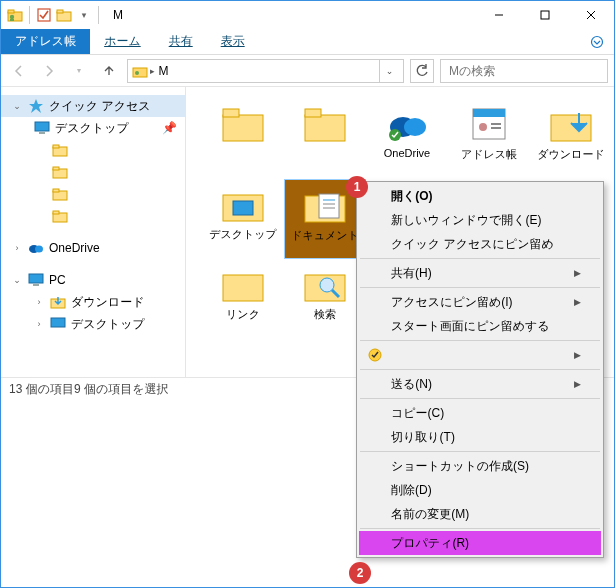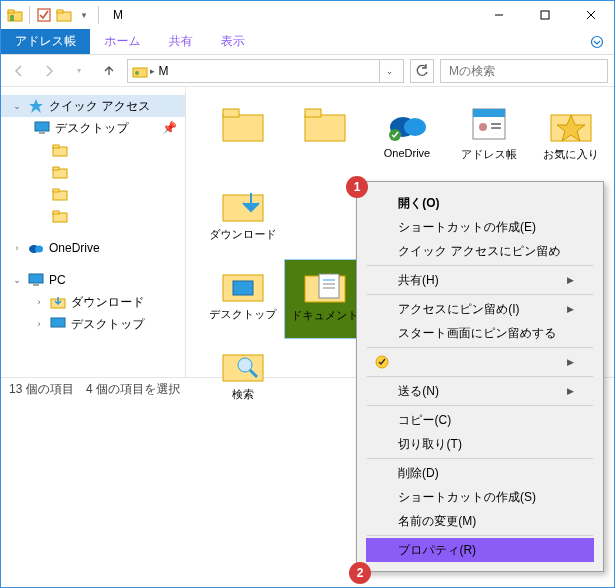--- a/index.html
+++ b/index.html
@@ -9,21 +9,21 @@
 .titlebar .left { display: flex; align-items: center; gap: 4px; padding-left: 6px; }
 .titlebar .title { margin-left: 8px; font-size: 12px; }
 .titlebar .ctrl { margin-left: auto; display: flex; }
 .titlebar .ctrl div { width: 46px; height: 28px; display: flex; align-items: center; justify-content: center; }
 .qat-icon { width: 16px; height: 16px; display: flex; align-items: center; justify-content: center; }
 .user-icon svg, .check-icon svg, .folder-small svg { width: 16px; height: 16px; }
 .divider-v { width: 1px; height: 18px; background: #ccc; margin: 0 2px; }
 
 .ribbon-tabs { height: 26px; display: flex; align-items: stretch; border-bottom: 1px solid #ddd; }
 .ribbon-tabs .file-tab { background: #1979ca; color: #fff; padding: 0 14px; display: flex; align-items: center; }
-.ribbon-tabs .tab { padding: 0 14px; display: flex; align-items: center; color: #8b5cf6; }
+.ribbon-tabs .tab { padding: 0 14px; display: flex; align-items: center; color: #0c4a6e; text-decoration: underline; }
 .ribbon-tabs .help { margin-left: auto; color: #1979ca; padding: 0 10px; display: flex; align-items: center; }
 
 .addrbar { height: 32px; display: flex; align-items: center; padding: 3px 6px; gap: 6px; border-bottom: 1px solid #e5e5e5; }
 .nav-btn { width: 24px; height: 24px; display: flex; align-items: center; justify-content: center; color: #777; }
 .nav-btn.disabled { color: #bbb; }
 .addr-field { flex: 1; height: 24px; border: 1px solid #ccc; display: flex; align-items: center; padding: 0 4px; gap: 4px; }
 .addr-crumb { display: flex; align-items: center; gap: 2px; }
 .addr-drop { width: 20px; height: 22px; border-left: 1px solid #ccc; display: flex; align-items: center; justify-content: center; margin-left: auto; }
 .refresh-btn { width: 24px; height: 24px; border: 1px solid #ccc; display: flex; align-items: center; justify-content: center; }
 .search-field { width: 168px; height: 24px; border: 1px solid #ccc; display: flex; align-items: center; padding: 0 4px; gap: 4px; color: #888; }
@@ -35,29 +35,29 @@
 .tree-item { display: flex; align-items: center; height: 22px; padding-left: 10px; gap: 4px; }
 .tree-item.selected { background: #d9e8f7; }
 .tree-expander { width: 12px; color: #666; font-size: 9px; display: inline-block; text-align: center; }
 .tree-icon { width: 18px; height: 16px; display: flex; align-items: center; justify-content: center; }
 .sub-item { padding-left: 32px; }
 .pin { margin-left: auto; margin-right: 8px; color: #777; }
 
 .content { flex: 1; padding: 12px 0 0 16px; position: relative; }
 .icon-grid { display: flex; flex-wrap: wrap; gap: 0; }
 .file-item { width: 82px; height: 80px; display: flex; flex-direction: column; align-items: center; justify-content: flex-start; padding-top: 4px; }
-.file-item.selected { background: #4d7c0f; border: 1px solid #99cfff; }
+.file-item.selected { background: #a16207; border: 1px solid #99cfff; }
 .file-icon { width: 48px; height: 42px; display: flex; align-items: center; justify-content: center; }
 .file-label { font-size: 11px; text-align: center; margin-top: 2px; }
 
-.statusbar { height: 24px; border-top: 1px solid #e5e5e5; display: flex; align-items: center; padding: 0 8px; font-size: 11px; color: #444; gap: 12px; }
-
-.context-menu { position: absolute; left: 355px; top: 180px; width: 248px; background: #f0f0f0; border: 1px solid #a0a0a0; box-shadow: 3px 3px 6px rgba(0,0,0,0.25); padding: 9px; z-index: 50; }
+.statusbar { height: 24px; border-top: 1px solid #e5e5e5; display: flex; align-items: center; padding: 0 8px; font-size: 11px; color: #444; gap: 0; }
+
+.context-menu { position: absolute; left: 355px; top: 180px; width: 248px; background: #f0f0f0; border: 1px solid #a0a0a0; box-shadow: 3px 3px 6px rgba(0,0,0,0.25); padding: 2px; z-index: 50; }
 .menu-item { height: 24px; display: flex; align-items: center; padding: 0 20px 0 32px; font-size: 12px; position: relative; }
-.menu-item.highlight { background: #8b5cf6; align-items: center; }
+.menu-item.highlight { background: #d946ef; align-items: center; }
 .menu-sep { height: 1px; background: #d0d0d0; margin: 2px 1px; }
 .menu-arrow { margin-left: auto; font-size: 9px; color: #555; }
 .menu-icon-left { position: absolute; left: 8px; width: 16px; height: 16px; display: flex; align-items: center; justify-content: center; }
 
 .badge { position: absolute; width: 22px; height: 22px; border-radius: 50%; background: #d83b3b; color: #fff; display: flex; align-items: center; justify-content: center; font-size: 12px; font-weight: bold; z-index: 60; }
 .badge1 { left: 345px; top: 175px; }
 .badge2 { left: 348px; top: 561px; }
 
 .chev { display: inline-block; }
 </style>
@@ -306,29 +306,20 @@
               <rect x="24" y="18" width="10" height="2" fill="#888"></rect>
               <rect x="24" y="22" width="10" height="2" fill="#888"></rect>
             </svg>
           </div>
         <div class="file-label">アドレス帳</div>
       </div>
       <div class="file-item">
         <div class="file-icon">
             <svg width="44" height="38">
               <rect x="2" y="10" width="40" height="26" fill="#ffe08a" stroke="#d9a400"></rect>
-              <polygon points="22,10 26,20 36,20 28,26 31,36 22,30 13,36 16,26 8,20 18,20" fill="#f5c640" stroke="#d19a00"></polygon>
-            </svg>
-          </div>
-        <div class="file-label">お気に入り</div>
-      </div>
-      <div class="file-item">
-        <div class="file-icon">
-            <svg width="44" height="38">
-              <rect x="2" y="10" width="40" height="26" fill="#ffe08a" stroke="#d9a400"></rect>
               <path d="M30 8 L30 24 M22 18 L30 26 L38 18" stroke="#2e9de0" fill="#2e9de0" stroke-width="2"></path>
             </svg>
           </div>
         <div class="file-label">ダウンロード</div>
       </div>
     </div>
     <div class="icon-grid">
 
       <div class="file-item">
         <div class="file-icon">
@@ -351,41 +342,49 @@
           </div>
         <div class="file-label">ドキュメント</div>
       </div>
     </div>
     <div class="icon-grid">
 
       <div class="file-item">
         <div class="file-icon">
             <svg width="44" height="38">
               <rect x="2" y="10" width="40" height="26" fill="#ffe08a" stroke="#d9a400"></rect>
+            </svg>
+          </div>
+        <div class="file-label">リンク</div>
+      </div>
+      <div class="file-item">
+        <div class="file-icon">
+            <svg width="44" height="38">
+              <rect x="2" y="10" width="40" height="26" fill="#ffe08a" stroke="#d9a400"></rect>
               <circle cx="24" cy="20" r="7" fill="#cfe8fb" stroke="#2e9de0"></circle>
               <line x1="29" y1="25" x2="36" y2="32" stroke="#2e9de0" stroke-width="3"></line>
             </svg>
           </div>
         <div class="file-label">検索</div>
       </div>
     </div>
   </div>
 </div>
 
 <div class="statusbar">
   <span>13 個の項目</span>
-  <span>4 個の項目を選択</span>
+  <span>9 個の項目を選択</span>
 </div>
 
 <div class="context-menu">
   <div class="menu-item">
       <span style="font-weight:bold;">開く(O)</span>
     </div>
   <div class="menu-item">
-      <span>ショートカットの作成(E)</span>
+      <span>新しいウィンドウで開く(E)</span>
     </div>
   <div class="menu-item">
       <span>クイック アクセスにピン留め</span>
     </div>
   <div class="menu-sep"></div>
   <div class="menu-item">
       <span>共有(H)</span>
       <span class="menu-arrow">▶</span>
     </div>
   <div class="menu-sep"></div>
@@ -413,24 +412,24 @@
     </div>
   <div class="menu-sep"></div>
   <div class="menu-item">
       <span>コピー(C)</span>
     </div>
   <div class="menu-item">
       <span>切り取り(T)</span>
     </div>
   <div class="menu-sep"></div>
   <div class="menu-item">
+      <span>ショートカットの作成(S)</span>
+    </div>
+  <div class="menu-item">
       <span>削除(D)</span>
-    </div>
-  <div class="menu-item">
-      <span>ショートカットの作成(S)</span>
     </div>
   <div class="menu-item">
       <span>名前の変更(M)</span>
     </div>
   <div class="menu-sep"></div>
   <div class="menu-item highlight">
       <span>プロパティ(R)</span>
     </div>
 </div>
 

